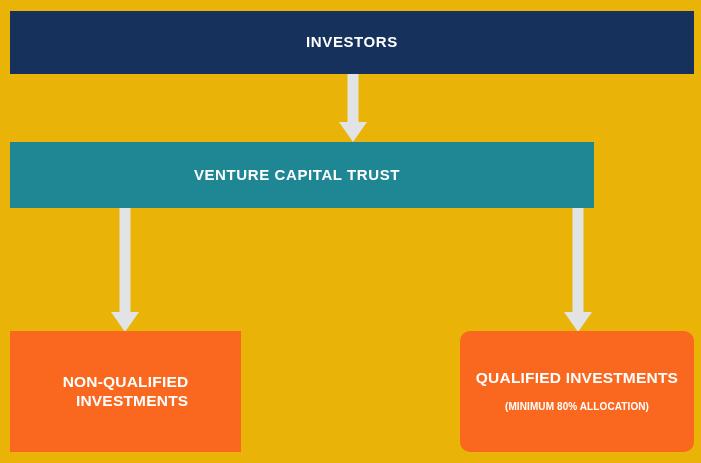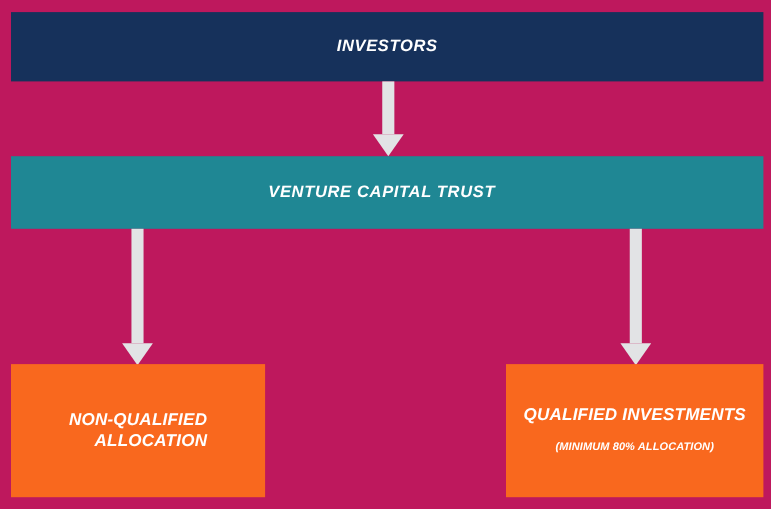--- a/index.html
+++ b/index.html
@@ -9,23 +9,22 @@
     background: #ffffff;
   }
   body {
     font-family: "Liberation Sans", "DejaVu Sans", sans-serif;
     -webkit-font-smoothing: antialiased;
   }
   #canvas {
     position: relative;
     width: 701px;
     height: 463px;
-    background: #be185d;
+    background: #eab308;
     overflow: hidden;
-    font-style: italic;
   }
 
   .node {
     position: absolute;
     box-sizing: border-box;
     display: flex;
     flex-direction: column;
     align-items: center;
     justify-content: center;
     text-align: center;
@@ -44,21 +43,21 @@
     font-size: 15px;
     font-weight: bold;
     letter-spacing: 0.6px;
     line-height: 1.1;
   }
 
   
   #node-vct {
     left: 10px;
     top: 142px;
-    width: 684px;
+    width: 584px;
     height: 66px;
     background: #1f8794;
     
     justify-content: center;
     padding-right: 10px;
   }
   #node-vct .title {
     font-size: 15px;
     font-weight: bold;
     letter-spacing: 0.6px;
@@ -73,20 +72,21 @@
     justify-content: center;
   }
   #node-nonqualified {
     left: 10px;
     width: 231px;
     text-align: right;
   }
   #node-qualified {
     left: 460px;
     width: 234px;
+    border-radius: 10px;
   }
   .node-orange .title {
     font-size: 15.5px;
     font-weight: bold;
     line-height: 1.22;
     letter-spacing: 0.2px;
   }
   .node-orange .subtitle {
     font-size: 10px;
     font-weight: bold;
@@ -171,21 +171,21 @@
   </div>
 
   <div class="arrow" id="arrow-vct-qualified">
     <div class="shaft"></div>
     <div class="head"></div>
   </div>
 
   <div class="node node-orange" id="node-nonqualified">
     <div class="title">
       <span>NON-QUALIFIED</span><br>
-      <span>ALLOCATION</span>
+      <span>INVESTMENTS</span>
     </div>
   </div>
 
   <div class="node node-orange" id="node-qualified">
     <div class="title">
       <span>QUALIFIED INVESTMENTS</span>
     </div>
     <div class="subtitle">(MINIMUM 80% ALLOCATION)</div>
   </div>
 

